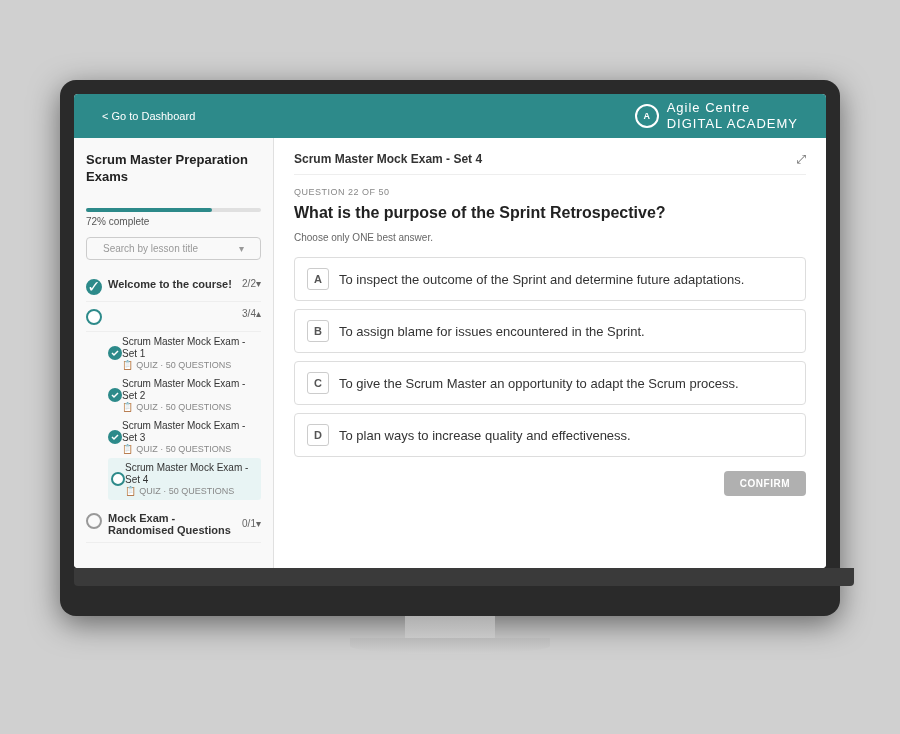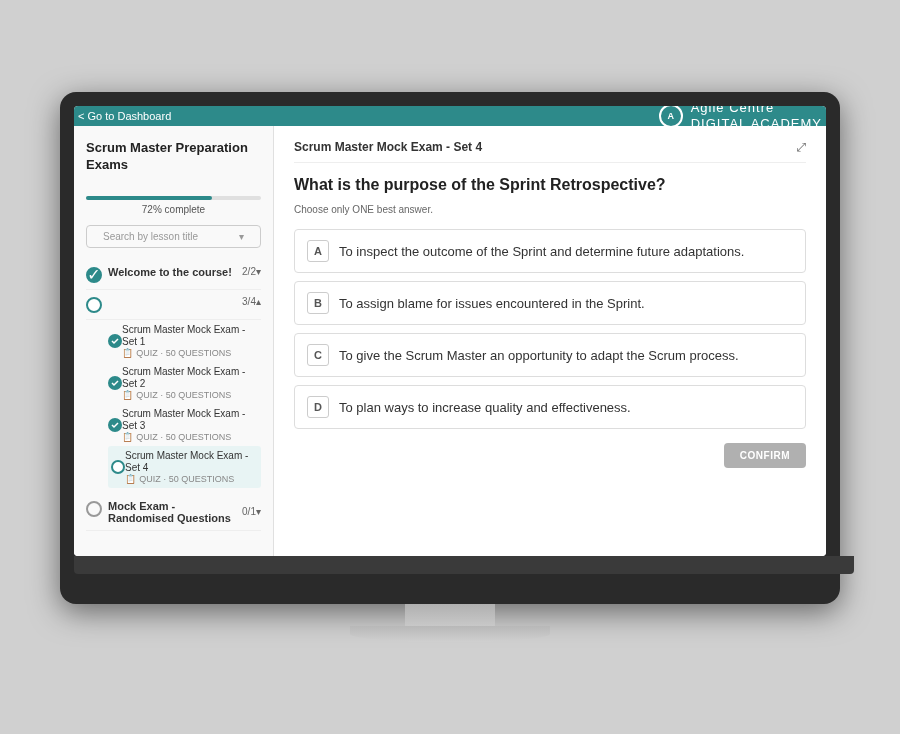--- a/index.html
+++ b/index.html
@@ -31,25 +31,25 @@
     .monitor-screen {
       width: 100%;
       background: #fff;
       border-radius: 4px;
       overflow: hidden;
     }
 
     
     .top-bar {
       background: #2d8a8a;
-      height: 20px;
+      height: 44px;
       display: flex;
       align-items: center;
       justify-content: space-between;
-      padding: 0 4px;
+      padding: 0 28px;
     }
 
     .back-link {
       color: #fff;
       font-size: 11px;
       display: flex;
       align-items: center;
       gap: 4px;
     }
 
@@ -119,21 +119,20 @@
     .progress-bar-fill {
       height: 100%;
       background: #2d8a8a;
       border-radius: 2px;
     }
 
     .progress-label {
       font-size: 10px;
       color: #555;
       margin-bottom: 10px;
-      text-align: center;
     }
 
     .search-box {
       width: 100%;
       border: 1px solid #ccc;
       border-radius: 4px;
       padding: 5px 16px;
       font-size: 10px;
       color: #999;
       margin-bottom: 12px;
@@ -487,20 +486,21 @@
           </div>
 
         </div>
 
         <div class="quiz-area">
           <div class="quiz-header">
             <span class="quiz-title">Scrum Master Mock Exam - Set 4</span>
             <span class="fullscreen-icon">⤢</span>
           </div>
 
+          <div class="question-number">QUESTION 22 OF 50</div>
           <div class="question-text">What is the purpose of the Sprint Retrospective?</div>
           <div class="question-instruction">Choose only ONE best answer.</div>
 
           <div class="answer-option">
             <div class="option-letter">A</div>
             <div class="option-text">To inspect the outcome of the Sprint and determine future adaptations.</div>
           </div>
 
           <div class="answer-option">
             <div class="option-letter">B</div>

